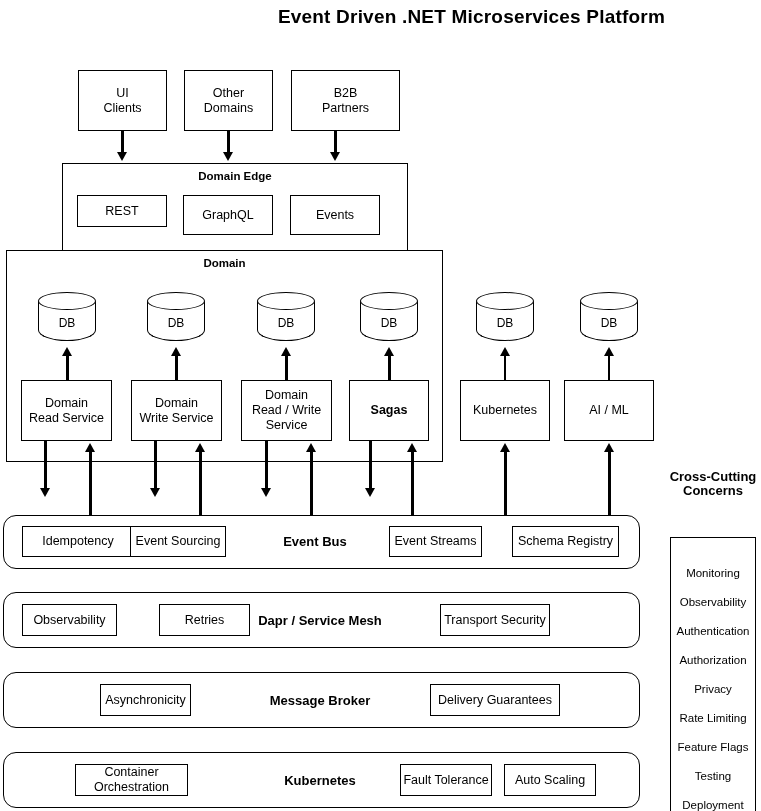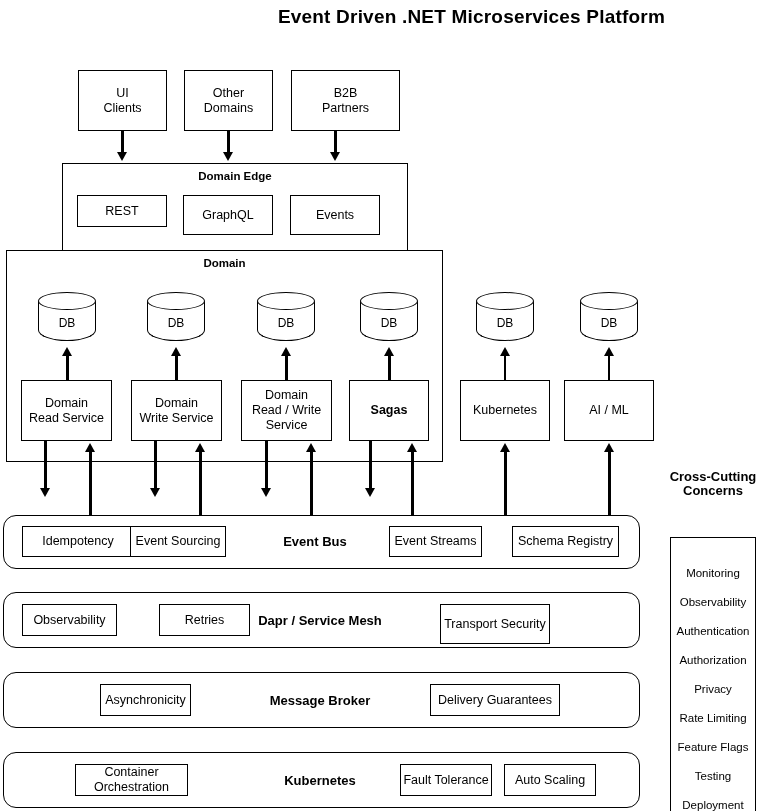--- a/index.html
+++ b/index.html
@@ -218,21 +218,21 @@
   <div class="box thin" style="left:22px;top:526px;width:112px;height:31px;">Idempotency</div>
   <div class="box thin" style="left:130px;top:526px;width:96px;height:31px;">Event Sourcing</div>
   <div class="lane-label" style="left:240px;top:526px;width:150px;height:31px;">Event Bus</div>
   <div class="box thin" style="left:389px;top:526px;width:93px;height:31px;">Event Streams</div>
   <div class="box thin" style="left:512px;top:526px;width:107px;height:31px;">Schema Registry</div>
 
   <div class="lane" style="left:3px;top:592px;width:637px;height:56px;"></div>
   <div class="box thin" style="left:22px;top:604px;width:95px;height:32px;">Observability</div>
   <div class="box thin" style="left:131px;top:604px;width:91px;height:32px;margin-left:28px;">Retries</div>
   <div class="lane-label" style="left:235px;top:604px;width:170px;height:32px;">Dapr / Service Mesh</div>
-  <div class="box thin" style="left:440px;top:604px;width:110px;height:40px;">Transport Security</div>
+  <div class="box thin" style="left:440px;top:604px;width:110px;height:32px;">Transport Security</div>
 
   <div class="lane" style="left:3px;top:672px;width:637px;height:56px;"></div>
   <div class="box thin" style="left:100px;top:684px;width:91px;height:32px;">Asynchronicity</div>
   <div class="lane-label" style="left:245px;top:684px;width:150px;height:32px;">Message Broker</div>
   <div class="box thin" style="left:430px;top:684px;width:130px;height:32px;">Delivery Guarantees</div>
 
   <div class="lane" style="left:3px;top:752px;width:637px;height:56px;"></div>
   <div class="box thin" style="left:75px;top:764px;width:113px;height:32px;">Container Orchestration</div>
   <div class="lane-label" style="left:250px;top:764px;width:140px;height:32px;">Kubernetes</div>
   <div class="box thin" style="left:400px;top:764px;width:92px;height:32px;">Fault Tolerance</div>

